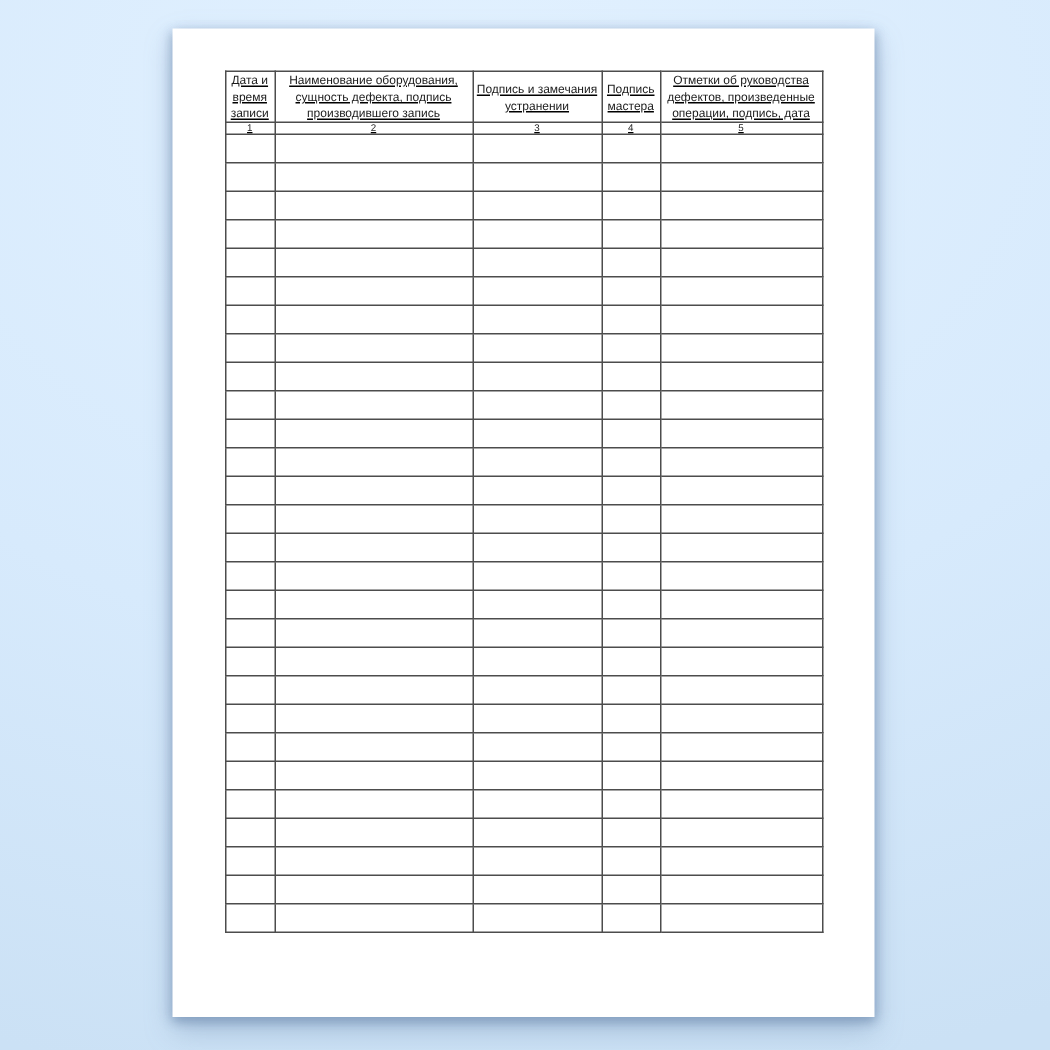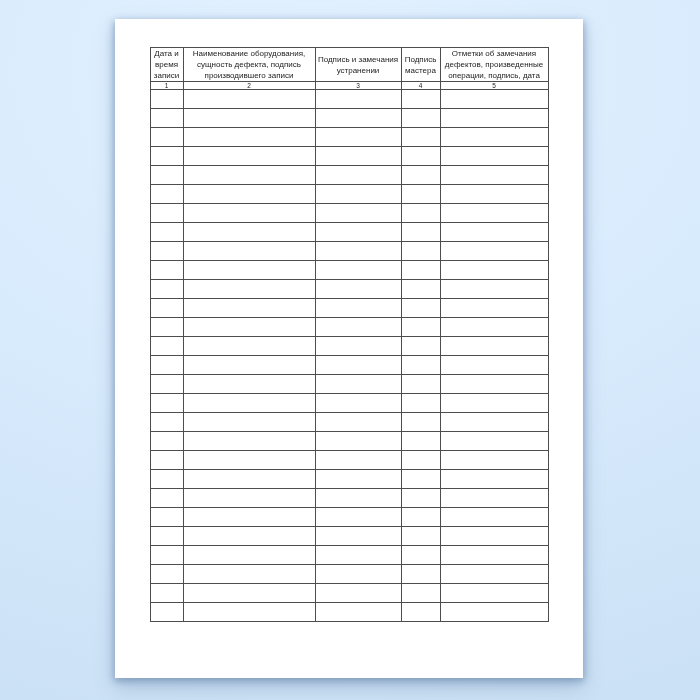--- a/index.html
+++ b/index.html
@@ -26,20 +26,21 @@
       0 3px 6px rgba(118, 148, 182, 0.50),
       0 9px 18px rgba(112, 142, 178, 0.40),
       -3px 2px 7px rgba(135, 160, 192, 0.30),
       3px 2px 7px rgba(135, 160, 192, 0.30);
   }
   table.form-table {
     border-collapse: collapse;
     table-layout: fixed;
     width: 398px;
     margin: 28px auto 16px auto;
+    text-decoration: underline;
   }
   .form-table th,
   .form-table td {
     border: 1px solid #4d4d4d;
     padding: 0 2px;
     text-align: center;
     vertical-align: middle;
     color: #1c1c1c;
     overflow: hidden;
     box-sizing: border-box;
@@ -78,26 +79,26 @@
         <col class="col-4">
         <col class="col-5">
       </colgroup>
       <thead>
         <tr class="header-row">
           <th>Дата и
 время
 записи</th>
           <th>Наименование оборудования,
 сущность дефекта, подпись
-производившего записи</th>
+производившего запись</th>
           <th>Подпись и замечания
 устранении</th>
           <th>Подпись
 мастера</th>
-          <th>Отметки об замечания
+          <th>Отметки об руководства
 дефектов, произведенные
 операции, подпись, дата</th>
         </tr>
         <tr class="num-row">
           <td>1</td>
           <td>2</td>
           <td>3</td>
           <td>4</td>
           <td>5</td>
         </tr>

